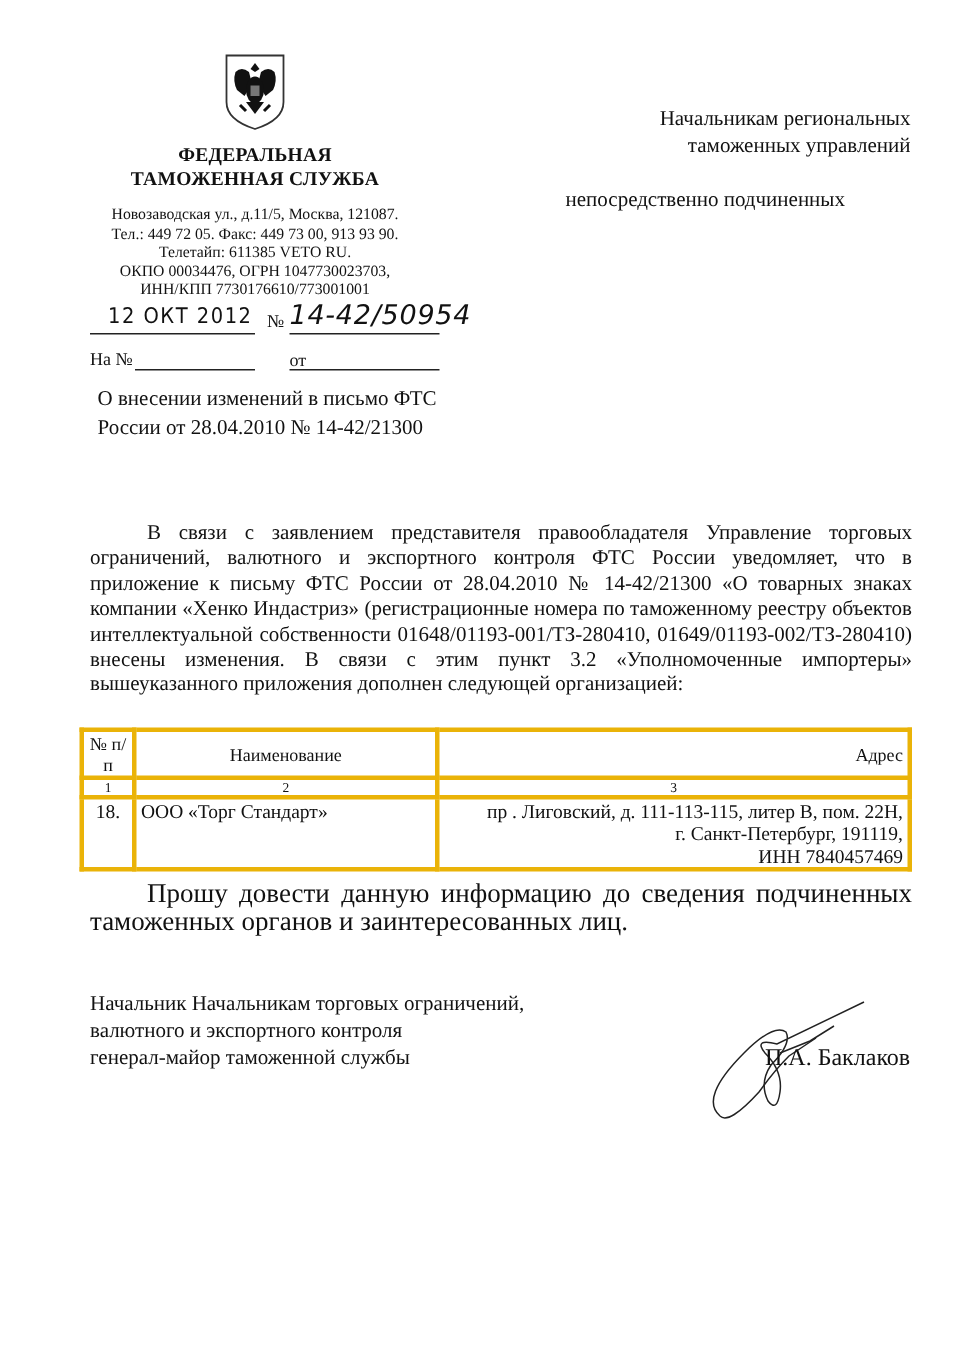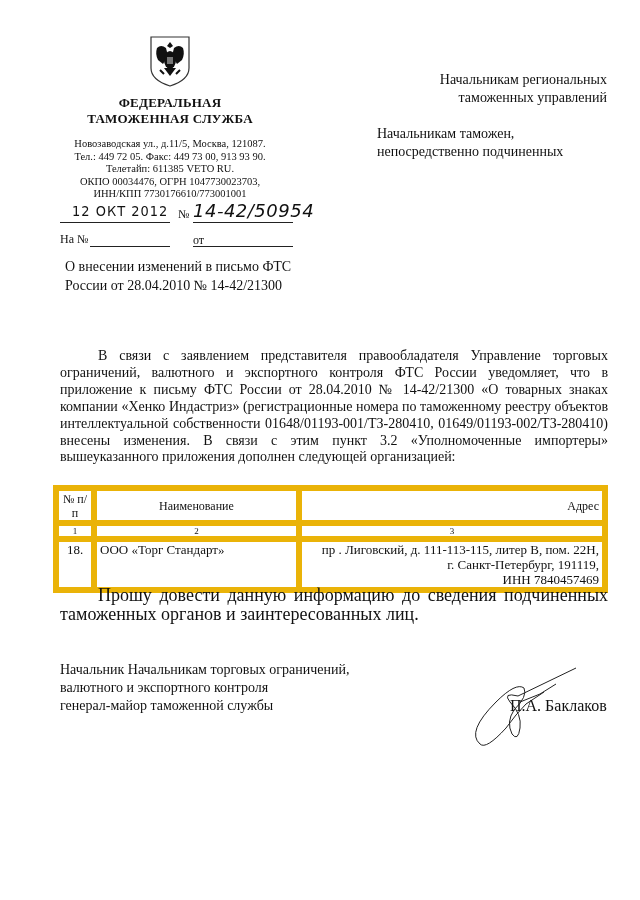--- a/index.html
+++ b/index.html
@@ -35,21 +35,21 @@
   
   .subject { left: 65px; top: 257px; width: 260px; font-size: 14px; line-height: 19px; }
 
   
   .body-text { left: 60px; top: 348px; width: 548px; font-size: 14px; line-height: 16.9px;
     text-align: justify; }
   .indent { text-indent: 38px; }
 
   
   .doc-table { left: 53px; top: 485px; width: 555px; border-collapse: collapse; font-size: 13px; }
-  .doc-table td, .doc-table th { border: 6px solid #eab308; padding: 0 3px; vertical-align: top; font-weight: normal; }
+  .doc-table td, .doc-table th { border: 3px solid #eab308; padding: 0 3px; vertical-align: top; font-weight: normal; }
   .doc-table th { vertical-align: middle; font-size: 12px; }
   .col1 { width: 26px; text-align: center; }
   .col2 { width: 193px; }
   .col3 { text-align: right; }
   .hdr-row th { height: 29px; line-height: 14px; }
   .num-row td { height: 10px; font-size: 9px; line-height: 10px; text-align: center; }
   .data-row td { height: 44px; line-height: 15px; }
 
   .closing { left: 60px; top: 574px; width: 548px; font-size: 18px; line-height: 19px; text-align: justify; margin-top: 12px; }
 
@@ -93,21 +93,20 @@
 <div class="abs ref-label">На №</div>
 <div class="abs ref-line1"></div>
 <div class="abs ref-from">от</div>
 <div class="abs ref-line2"></div>
 
 <div class="abs addressee addr1">
   <div>Начальникам региональных</div>
   <div>таможенных управлений</div>
 </div>
 <div class="abs addressee addr2">
-  <div>Начальникам таможен,</div>
   <div>непосредственно подчиненных</div>
 </div>
 
 <div class="abs subject">
   <div>О внесении изменений в письмо ФТС</div>
   <div>России от 28.04.2010 № 14-42/21300</div>
 </div>
 
 <div class="abs body-text indent">В связи с заявлением представителя правообладателя Управление торговых ограничений, валютного и экспортного контроля ФТС России уведомляет, что в приложение к письму ФТС России от 28.04.2010 № 14-42/21300 «О товарных знаках компании «Хенко Индастриз» (регистрационные номера по таможенному реестру объектов интеллектуальной собственности 01648/01193-001/ТЗ-280410, 01649/01193-002/ТЗ-280410) внесены изменения. В связи с этим пункт 3.2 «Уполномоченные импортеры» вышеуказанного приложения дополнен следующей организацией:</div>
 

